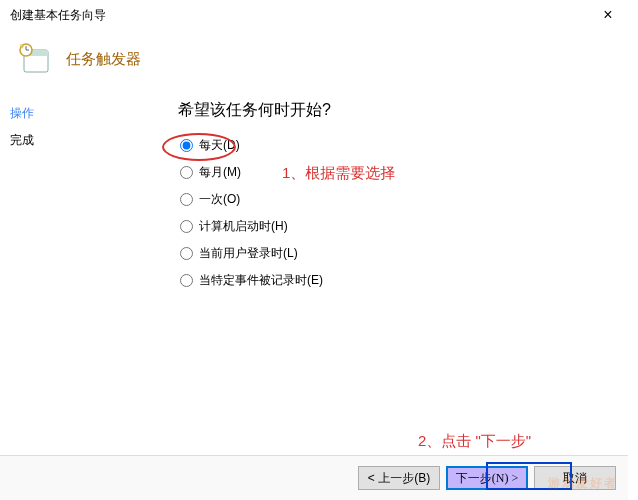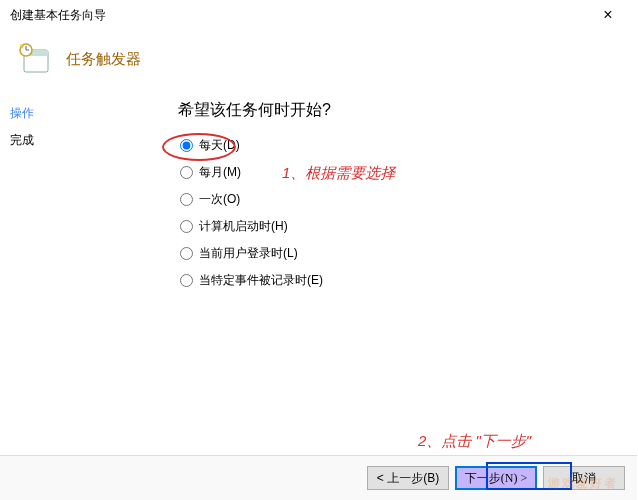--- a/index.html
+++ b/index.html
@@ -76,21 +76,21 @@
       align-items: center;
       gap: 6px;
       font-size: 12px;
     }
     .radio-item input[type="radio"] {
       width: 13px; height: 13px;
     }
     .footer {
       position: absolute;
       bottom: 0;
-      right: 1px;
+      right: 10px;
       left: 0;
       border-top: 1px solid #ddd;
       padding: 10px 12px;
       display: flex;
       justify-content: flex-end;
       gap: 6px;
       background: #f9f9f9;
     }
     .btn {
       min-width: 82px;
@@ -105,21 +105,20 @@
       border: 2px solid #0078d7;
       background: #c4b5fd;
       font-family: Liberation Serif, serif;
     }
     .btn:disabled { color: #888; }
     .annot {
       position: absolute;
       color: #d93030;
       font-size: 15px;
       pointer-events: none;
-      font-style: italic;
     }
     .annot-ellipse {
       position: absolute;
       border: 2px solid #d93030;
       border-radius: 50%;
       pointer-events: none;
     }
     .annot-rect {
       position: absolute;
       border: 2px solid #0040d0;

